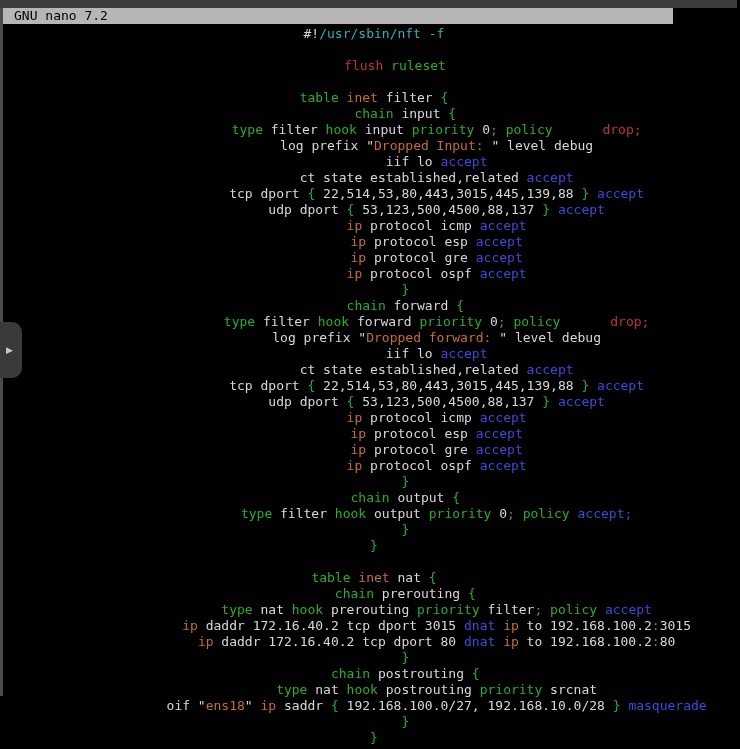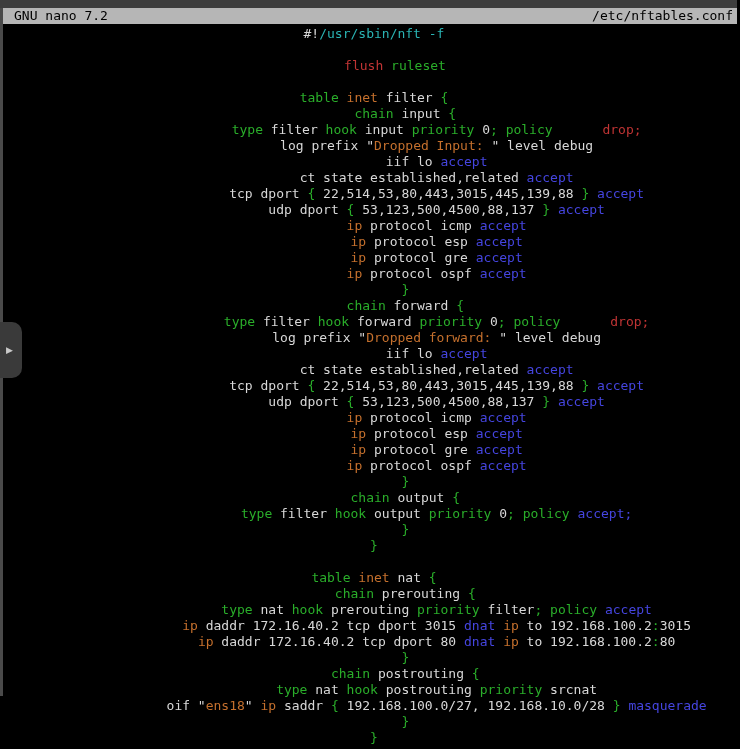--- a/index.html
+++ b/index.html
@@ -19,21 +19,21 @@
   }
   .top-strip {
     position: absolute;
     top: 0; left: 0;
     width: 737px; height: 8px;
     background: var(--c-topstrip, #3d3d3d);
   }
   .titlebar {
     position: absolute;
     top: 8px; left: 0;
-    width: 737px; height: 16px;
+    width: 673px; height: 16px;
     background: var(--c-titlebar-bg, #b6b6b6);
     color: var(--c-titlebar-fg, #000);
     display: flex;
     justify-content: space-between;
     align-items: center;
     box-sizing: border-box;
     padding: 0 4px 0 14px;
     white-space: pre;
     gap: 40px;
   }
@@ -80,20 +80,19 @@
     font-family: "DejaVu Sans", sans-serif;
   }
 </style>
 </head>
 <body>
 
 <div class="screen">
   <div class="top-strip"></div>
   <div class="titlebar">
     <span class="tb-left">GNU nano 7.2</span>
-    <span class="tb-right">/etc/nftables.conf</span>
   </div>
   <div class="editor"><div class="line"><span class="tok-fg">#!</span><span class="tok-cyan">/usr/sbin/nft -f</span></div><div class="line"> </div><div class="line"><span class="tok-red">flush</span><span class="tok-fg"> </span><span class="tok-green">ruleset</span></div><div class="line"> </div><div class="line"><span class="tok-green">table</span><span class="tok-fg"> </span><span class="tok-orange">inet</span><span class="tok-fg"> filter </span><span class="tok-green">{</span></div><div class="line"><span class="tok-fg">        </span><span class="tok-green">chain</span><span class="tok-fg"> input </span><span class="tok-green">{</span></div><div class="line"><span class="tok-fg">                </span><span class="tok-green">type</span><span class="tok-fg"> filter </span><span class="tok-green">hook</span><span class="tok-fg"> input </span><span class="tok-green">priority</span><span class="tok-fg"> 0</span><span class="tok-green">;</span><span class="tok-fg"> </span><span class="tok-green">policy</span><span class="tok-fg"> </span><span class="tok-red">drop;</span></div><div class="line"><span class="tok-fg">                log prefix "</span><span class="tok-orange">Dropped Input: </span><span class="tok-fg">" level debug</span></div><div class="line"><span class="tok-fg">                iif lo </span><span class="tok-blue">accept</span></div><div class="line"><span class="tok-fg">                ct state established,related </span><span class="tok-blue">accept</span></div><div class="line"><span class="tok-fg">                tcp dport </span><span class="tok-green">{</span><span class="tok-fg"> 22,514,53,80,443,3015,445,139,88 </span><span class="tok-green">}</span><span class="tok-fg"> </span><span class="tok-blue">accept</span></div><div class="line"><span class="tok-fg">                udp dport </span><span class="tok-green">{</span><span class="tok-fg"> 53,123,500,4500,88,137 </span><span class="tok-green">}</span><span class="tok-fg"> </span><span class="tok-blue">accept</span></div><div class="line"><span class="tok-fg">                </span><span class="tok-orange">ip</span><span class="tok-fg"> protocol icmp </span><span class="tok-blue">accept</span></div><div class="line"><span class="tok-fg">                </span><span class="tok-orange">ip</span><span class="tok-fg"> protocol esp </span><span class="tok-blue">accept</span></div><div class="line"><span class="tok-fg">                </span><span class="tok-orange">ip</span><span class="tok-fg"> protocol gre </span><span class="tok-blue">accept</span></div><div class="line"><span class="tok-fg">                </span><span class="tok-orange">ip</span><span class="tok-fg"> protocol ospf </span><span class="tok-blue">accept</span></div><div class="line"><span class="tok-fg">        </span><span class="tok-green">}</span></div><div class="line"><span class="tok-fg">        </span><span class="tok-green">chain</span><span class="tok-fg"> forward </span><span class="tok-green">{</span></div><div class="line"><span class="tok-fg">                </span><span class="tok-green">type</span><span class="tok-fg"> filter </span><span class="tok-green">hook</span><span class="tok-fg"> forward </span><span class="tok-green">priority</span><span class="tok-fg"> 0</span><span class="tok-green">;</span><span class="tok-fg"> </span><span class="tok-green">policy</span><span class="tok-fg"> </span><span class="tok-red">drop;</span></div><div class="line"><span class="tok-fg">                log prefix "</span><span class="tok-orange">Dropped forward: </span><span class="tok-fg">" level debug</span></div><div class="line"><span class="tok-fg">                iif lo </span><span class="tok-blue">accept</span></div><div class="line"><span class="tok-fg">                ct state established,related </span><span class="tok-blue">accept</span></div><div class="line"><span class="tok-fg">                tcp dport </span><span class="tok-green">{</span><span class="tok-fg"> 22,514,53,80,443,3015,445,139,88 </span><span class="tok-green">}</span><span class="tok-fg"> </span><span class="tok-blue">accept</span></div><div class="line"><span class="tok-fg">                udp dport </span><span class="tok-green">{</span><span class="tok-fg"> 53,123,500,4500,88,137 </span><span class="tok-green">}</span><span class="tok-fg"> </span><span class="tok-blue">accept</span></div><div class="line"><span class="tok-fg">                </span><span class="tok-orange">ip</span><span class="tok-fg"> protocol icmp </span><span class="tok-blue">accept</span></div><div class="line"><span class="tok-fg">                </span><span class="tok-orange">ip</span><span class="tok-fg"> protocol esp </span><span class="tok-blue">accept</span></div><div class="line"><span class="tok-fg">                </span><span class="tok-orange">ip</span><span class="tok-fg"> protocol gre </span><span class="tok-blue">accept</span></div><div class="line"><span class="tok-fg">                </span><span class="tok-orange">ip</span><span class="tok-fg"> protocol ospf </span><span class="tok-blue">accept</span></div><div class="line"><span class="tok-fg">        </span><span class="tok-green">}</span></div><div class="line"><span class="tok-fg">        </span><span class="tok-green">chain</span><span class="tok-fg"> output </span><span class="tok-green">{</span></div><div class="line"><span class="tok-fg">                </span><span class="tok-green">type</span><span class="tok-fg"> filter </span><span class="tok-green">hook</span><span class="tok-fg"> output </span><span class="tok-green">priority</span><span class="tok-fg"> 0</span><span class="tok-green">;</span><span class="tok-fg"> </span><span class="tok-green">policy</span><span class="tok-fg"> </span><span class="tok-blue">accept;</span></div><div class="line"><span class="tok-fg">        </span><span class="tok-green">}</span></div><div class="line"><span class="tok-green">}</span></div><div class="line"> </div><div class="line"><span class="tok-green">table</span><span class="tok-fg"> </span><span class="tok-orange">inet</span><span class="tok-fg"> nat </span><span class="tok-green">{</span></div><div class="line"><span class="tok-fg">        </span><span class="tok-green">chain</span><span class="tok-fg"> prerouting </span><span class="tok-green">{</span></div><div class="line"><span class="tok-fg">                </span><span class="tok-green">type</span><span class="tok-fg"> nat </span><span class="tok-green">hook</span><span class="tok-fg"> prerouting </span><span class="tok-green">priority</span><span class="tok-fg"> filter</span><span class="tok-green">;</span><span class="tok-fg"> </span><span class="tok-green">policy</span><span class="tok-fg"> </span><span class="tok-blue">accept</span></div><div class="line"><span class="tok-fg">                </span><span class="tok-orange">ip</span><span class="tok-fg"> daddr 172.16.40.2 tcp dport 3015 </span><span class="tok-blue">dnat</span><span class="tok-fg"> </span><span class="tok-orange">ip</span><span class="tok-fg"> to 192.168.100.2</span><span class="tok-green">:</span><span class="tok-fg">3015</span></div><div class="line"><span class="tok-fg">                </span><span class="tok-orange">ip</span><span class="tok-fg"> daddr 172.16.40.2 tcp dport 80 </span><span class="tok-blue">dnat</span><span class="tok-fg"> </span><span class="tok-orange">ip</span><span class="tok-fg"> to 192.168.100.2</span><span class="tok-green">:</span><span class="tok-fg">80</span></div><div class="line"><span class="tok-fg">        </span><span class="tok-green">}</span></div><div class="line"><span class="tok-fg">        </span><span class="tok-green">chain</span><span class="tok-fg"> postrouting </span><span class="tok-green">{</span></div><div class="line"><span class="tok-fg">                </span><span class="tok-green">type</span><span class="tok-fg"> nat </span><span class="tok-green">hook</span><span class="tok-fg"> postrouting </span><span class="tok-green">priority</span><span class="tok-fg"> srcnat</span></div><div class="line"><span class="tok-fg">                oif "</span><span class="tok-orange">ens18</span><span class="tok-fg">" </span><span class="tok-orange">ip</span><span class="tok-fg"> saddr </span><span class="tok-green">{</span><span class="tok-fg"> 192.168.100.0/27, 192.168.10.0/28 </span><span class="tok-green">}</span><span class="tok-fg"> </span><span class="tok-blue">masquerade</span></div><div class="line"><span class="tok-fg">        </span><span class="tok-green">}</span></div><div class="line"><span class="tok-green">}</span></div></div>
   <div class="left-strip"></div>
   <div class="handle">
     <span class="arrow">▶</span>
   </div>
 </div>
 
 </body></html>

